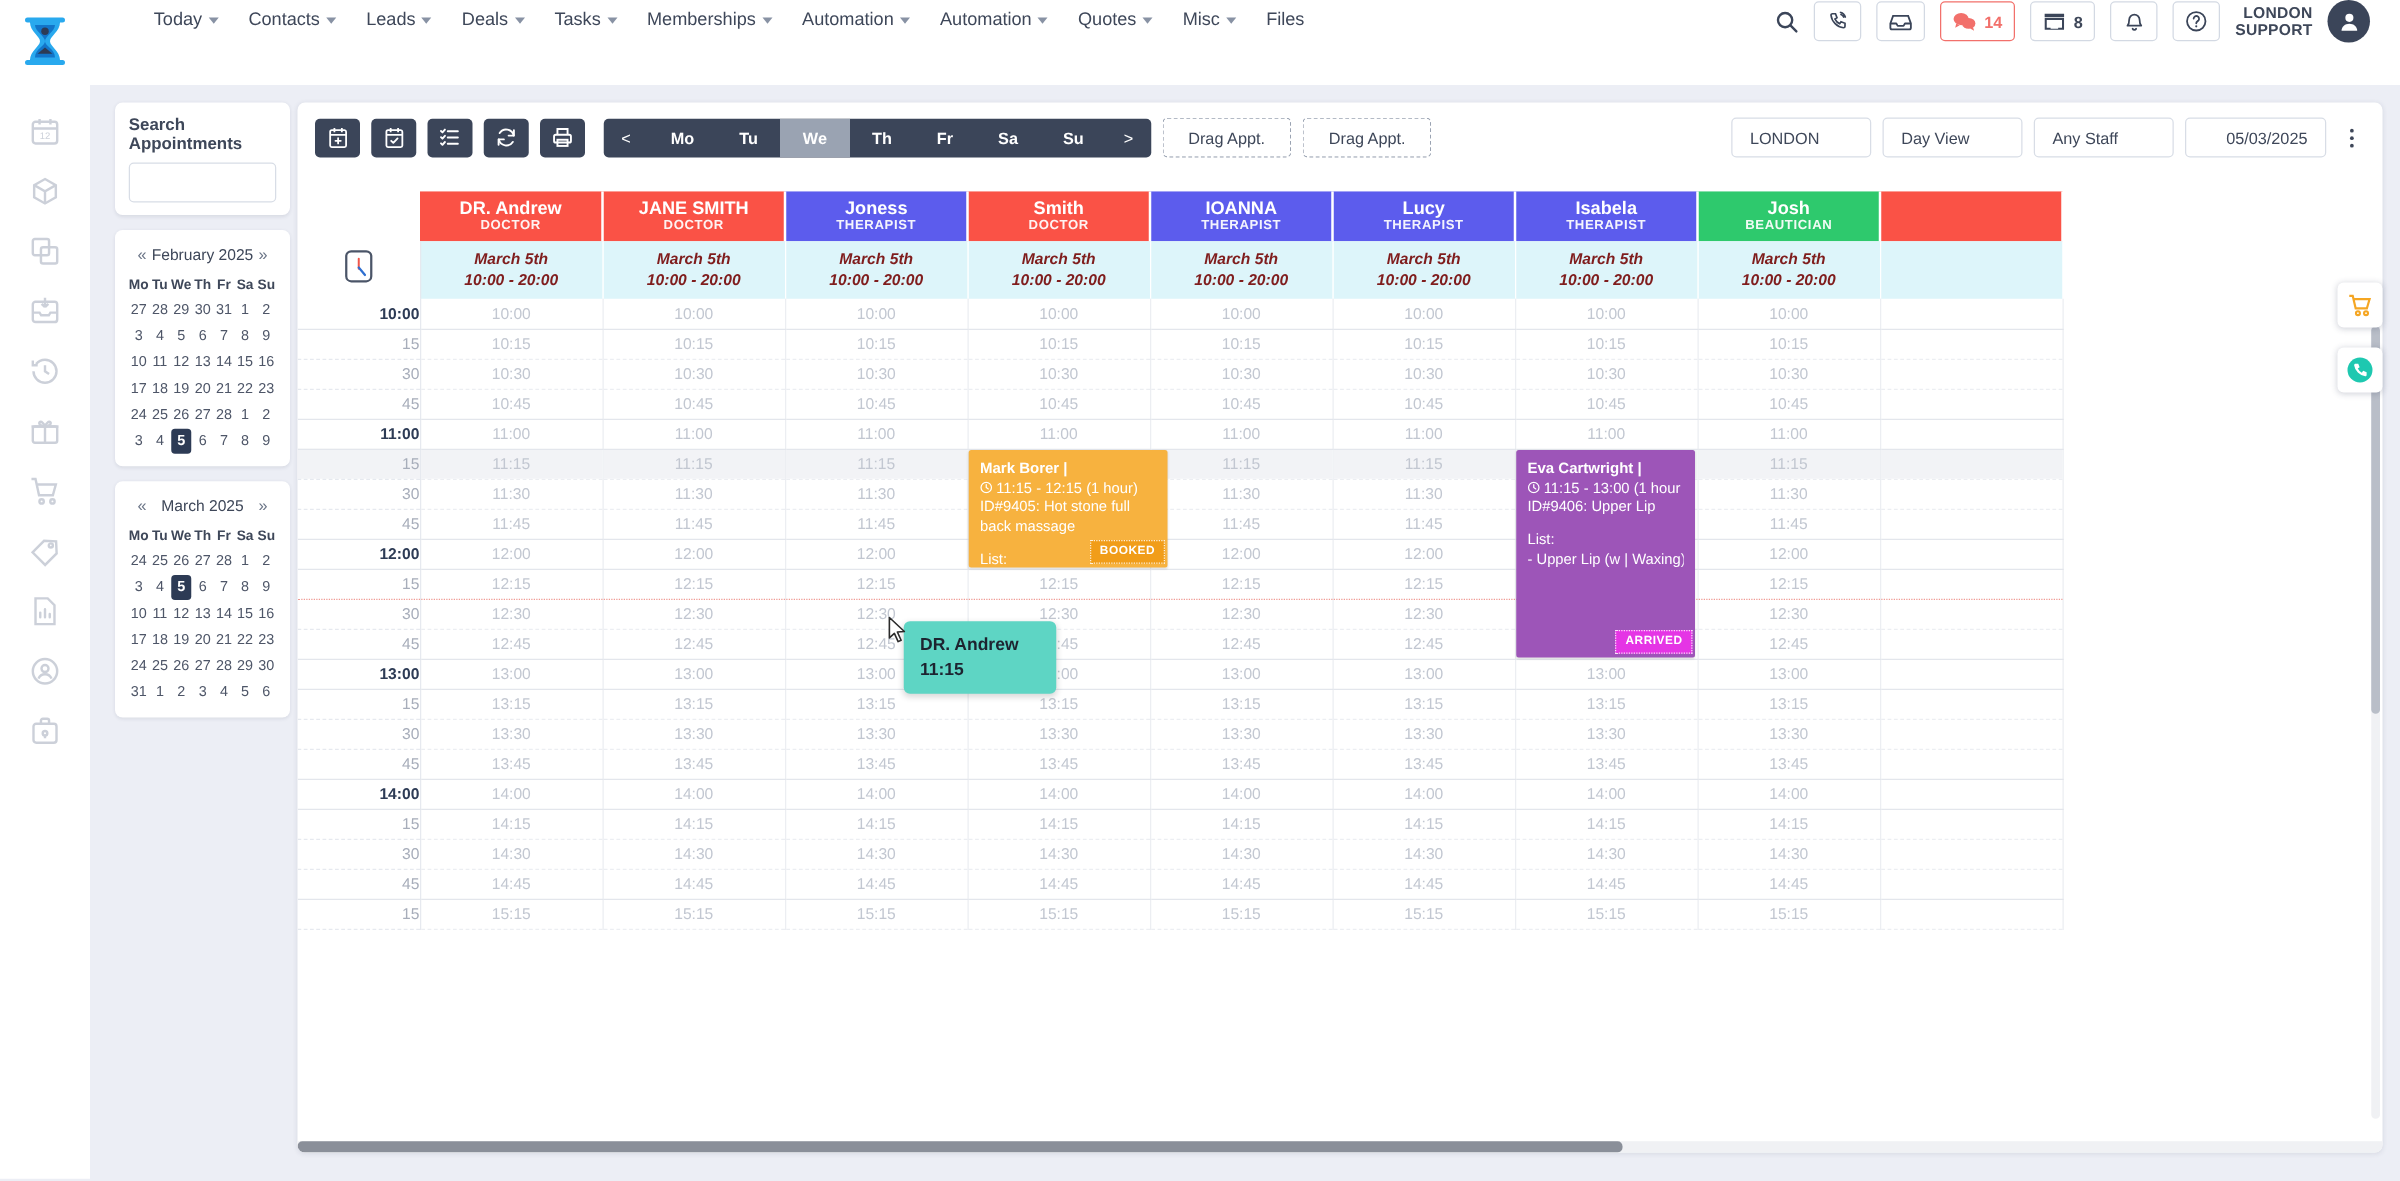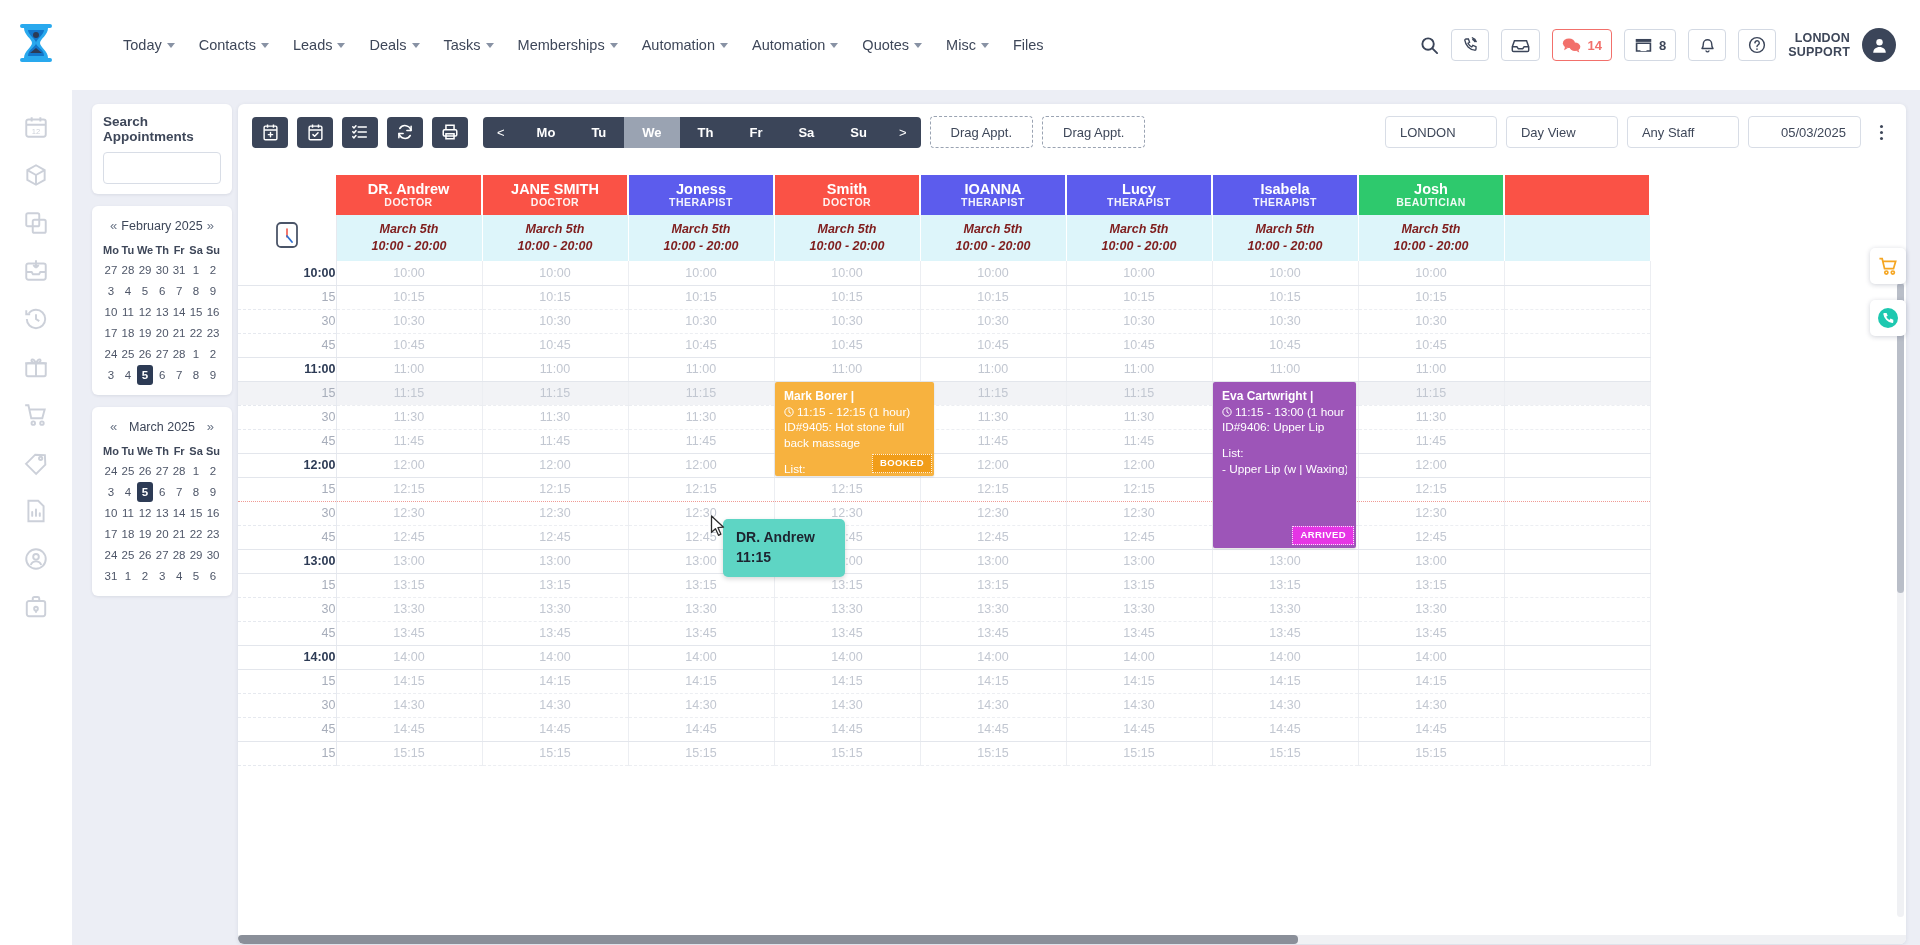--- a/index.html
+++ b/index.html
@@ -5,22 +5,22 @@
   * { box-sizing: border-box; margin: 0; padding: 0; }
   html, body {
     width: 1920px; height: 945px;
     font-family: "Liberation Sans", sans-serif;
     background: #eceef5;
     overflow: hidden;
   }
 
   
   .topnav {
-    height: 90px; background: #ffffff;
-    display: flex; align-items: center;
+    height: 68px; background: #ffffff;
+    display: flex; align-items: flex-start;
     position: relative; z-index: 40;
   }
   .logo-box {
     width: 72px; height: 70px;
     display: flex; align-items: center; justify-content: center;
   }
   .logo-glyph { width: 40px; height: 46px; }
 
   .nav-items { display: flex; align-items: center; margin-left: 40px; gap: 2px; }
   .nav-item {

